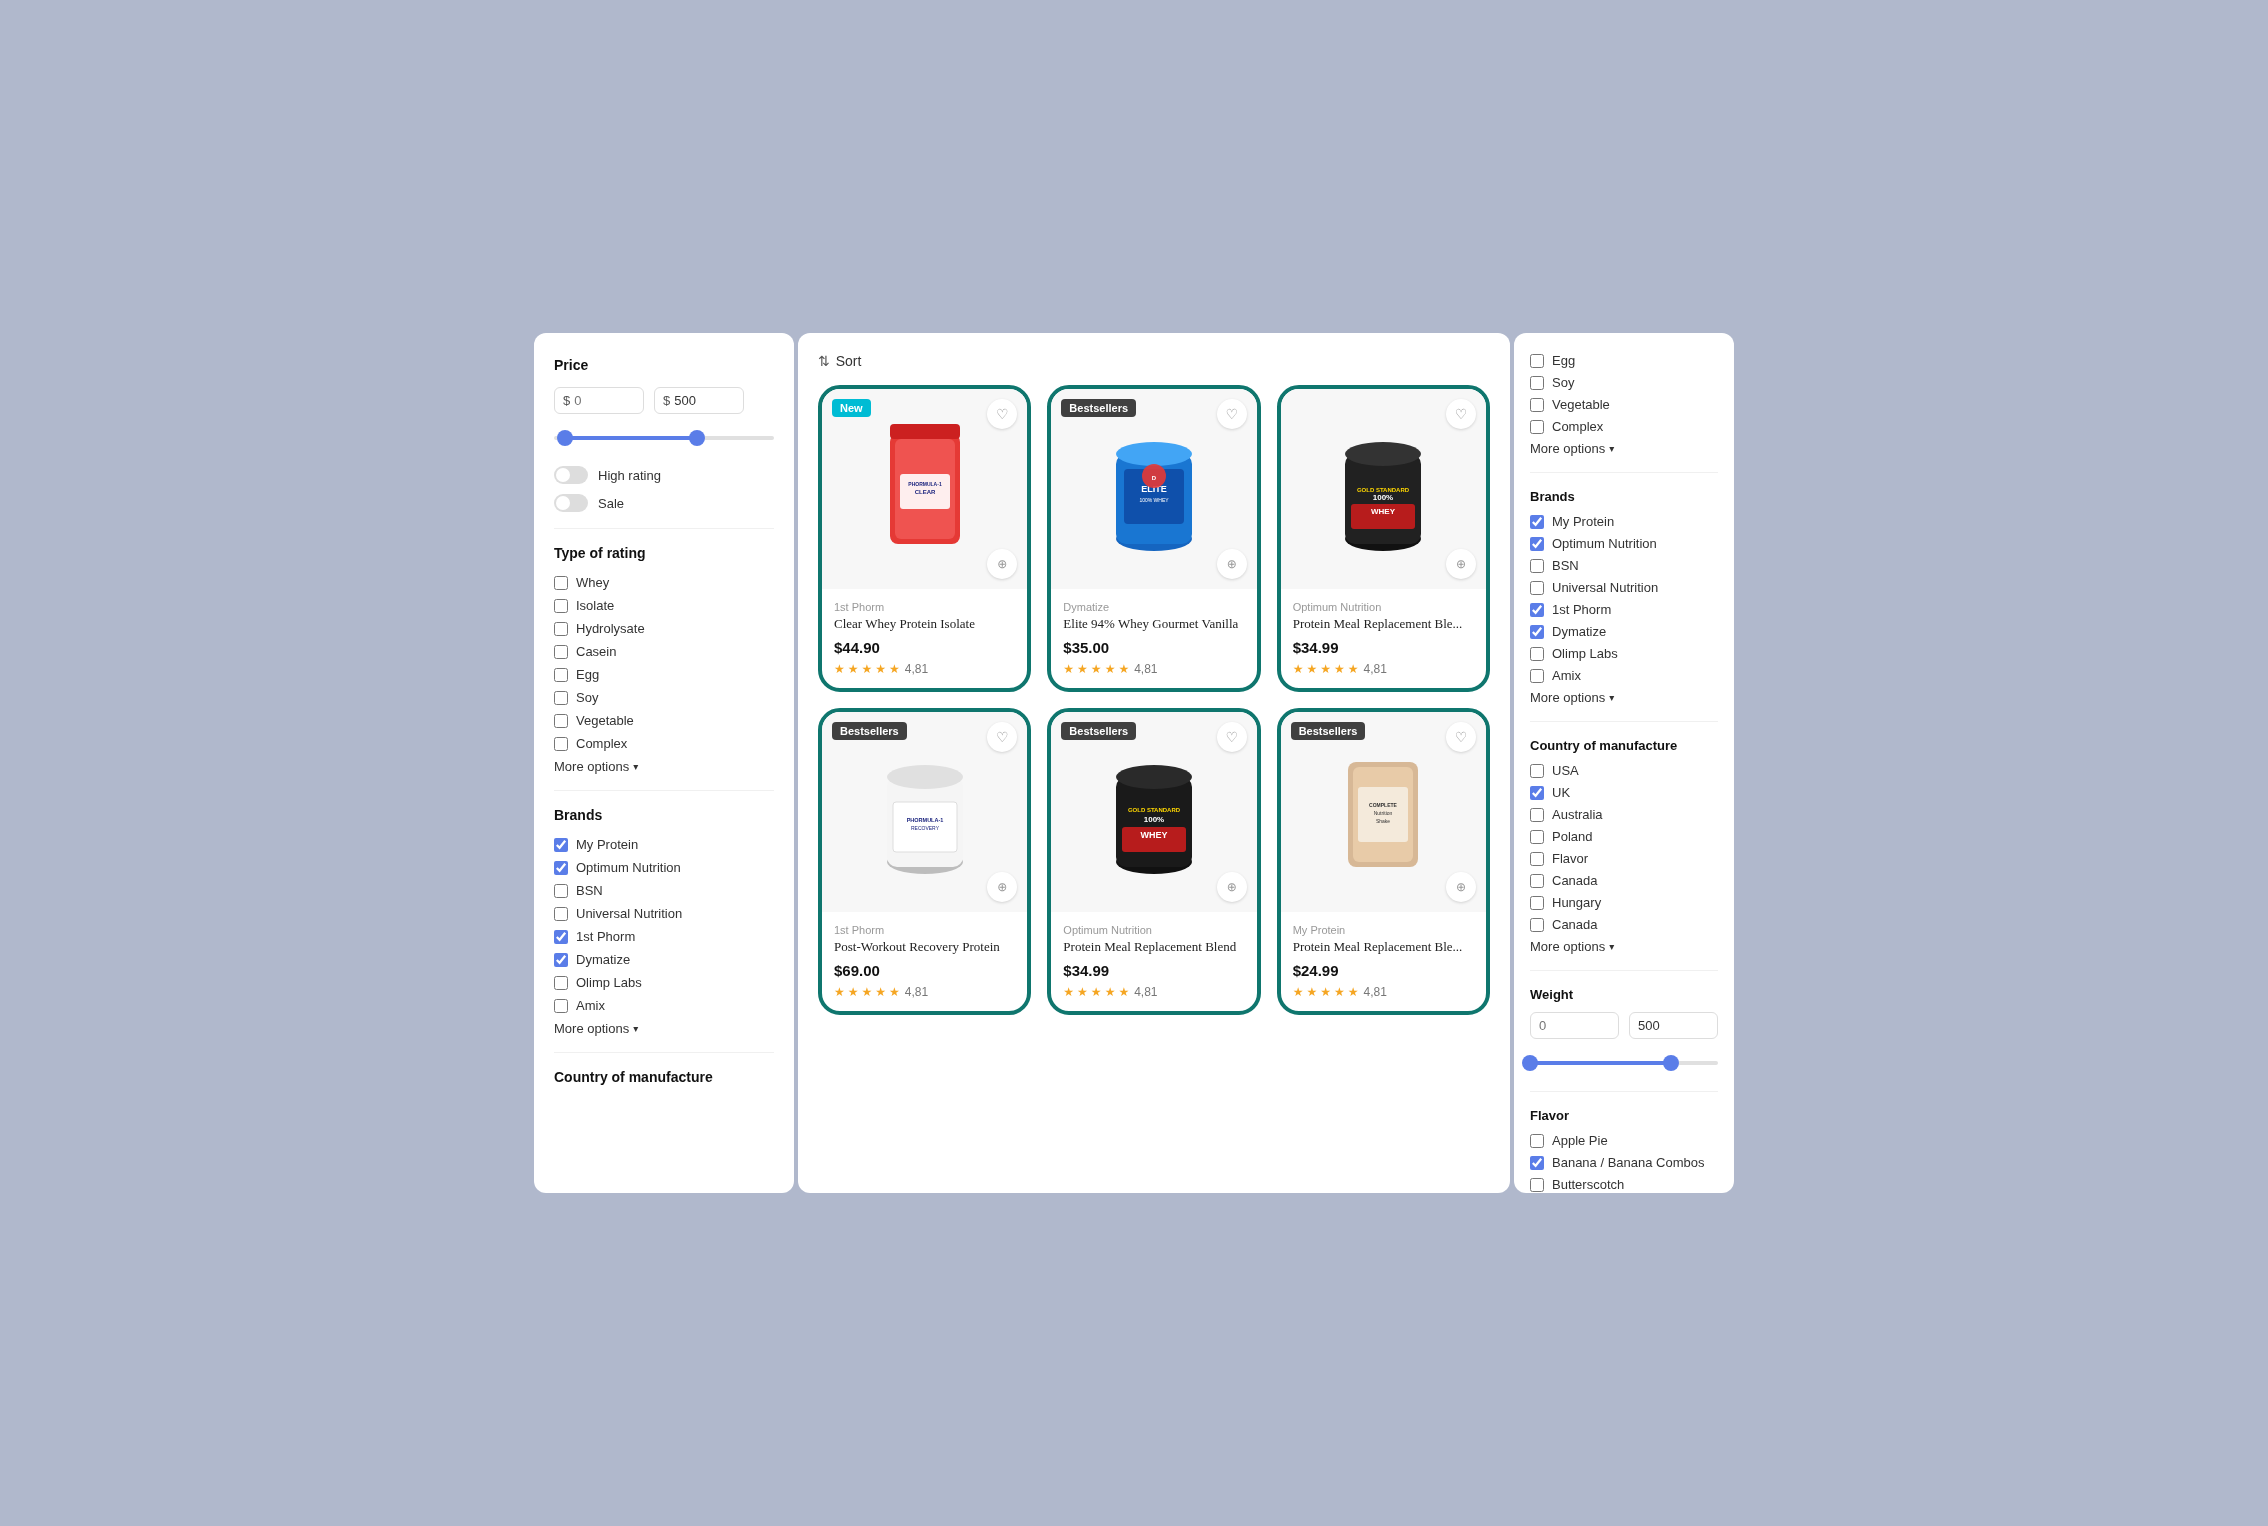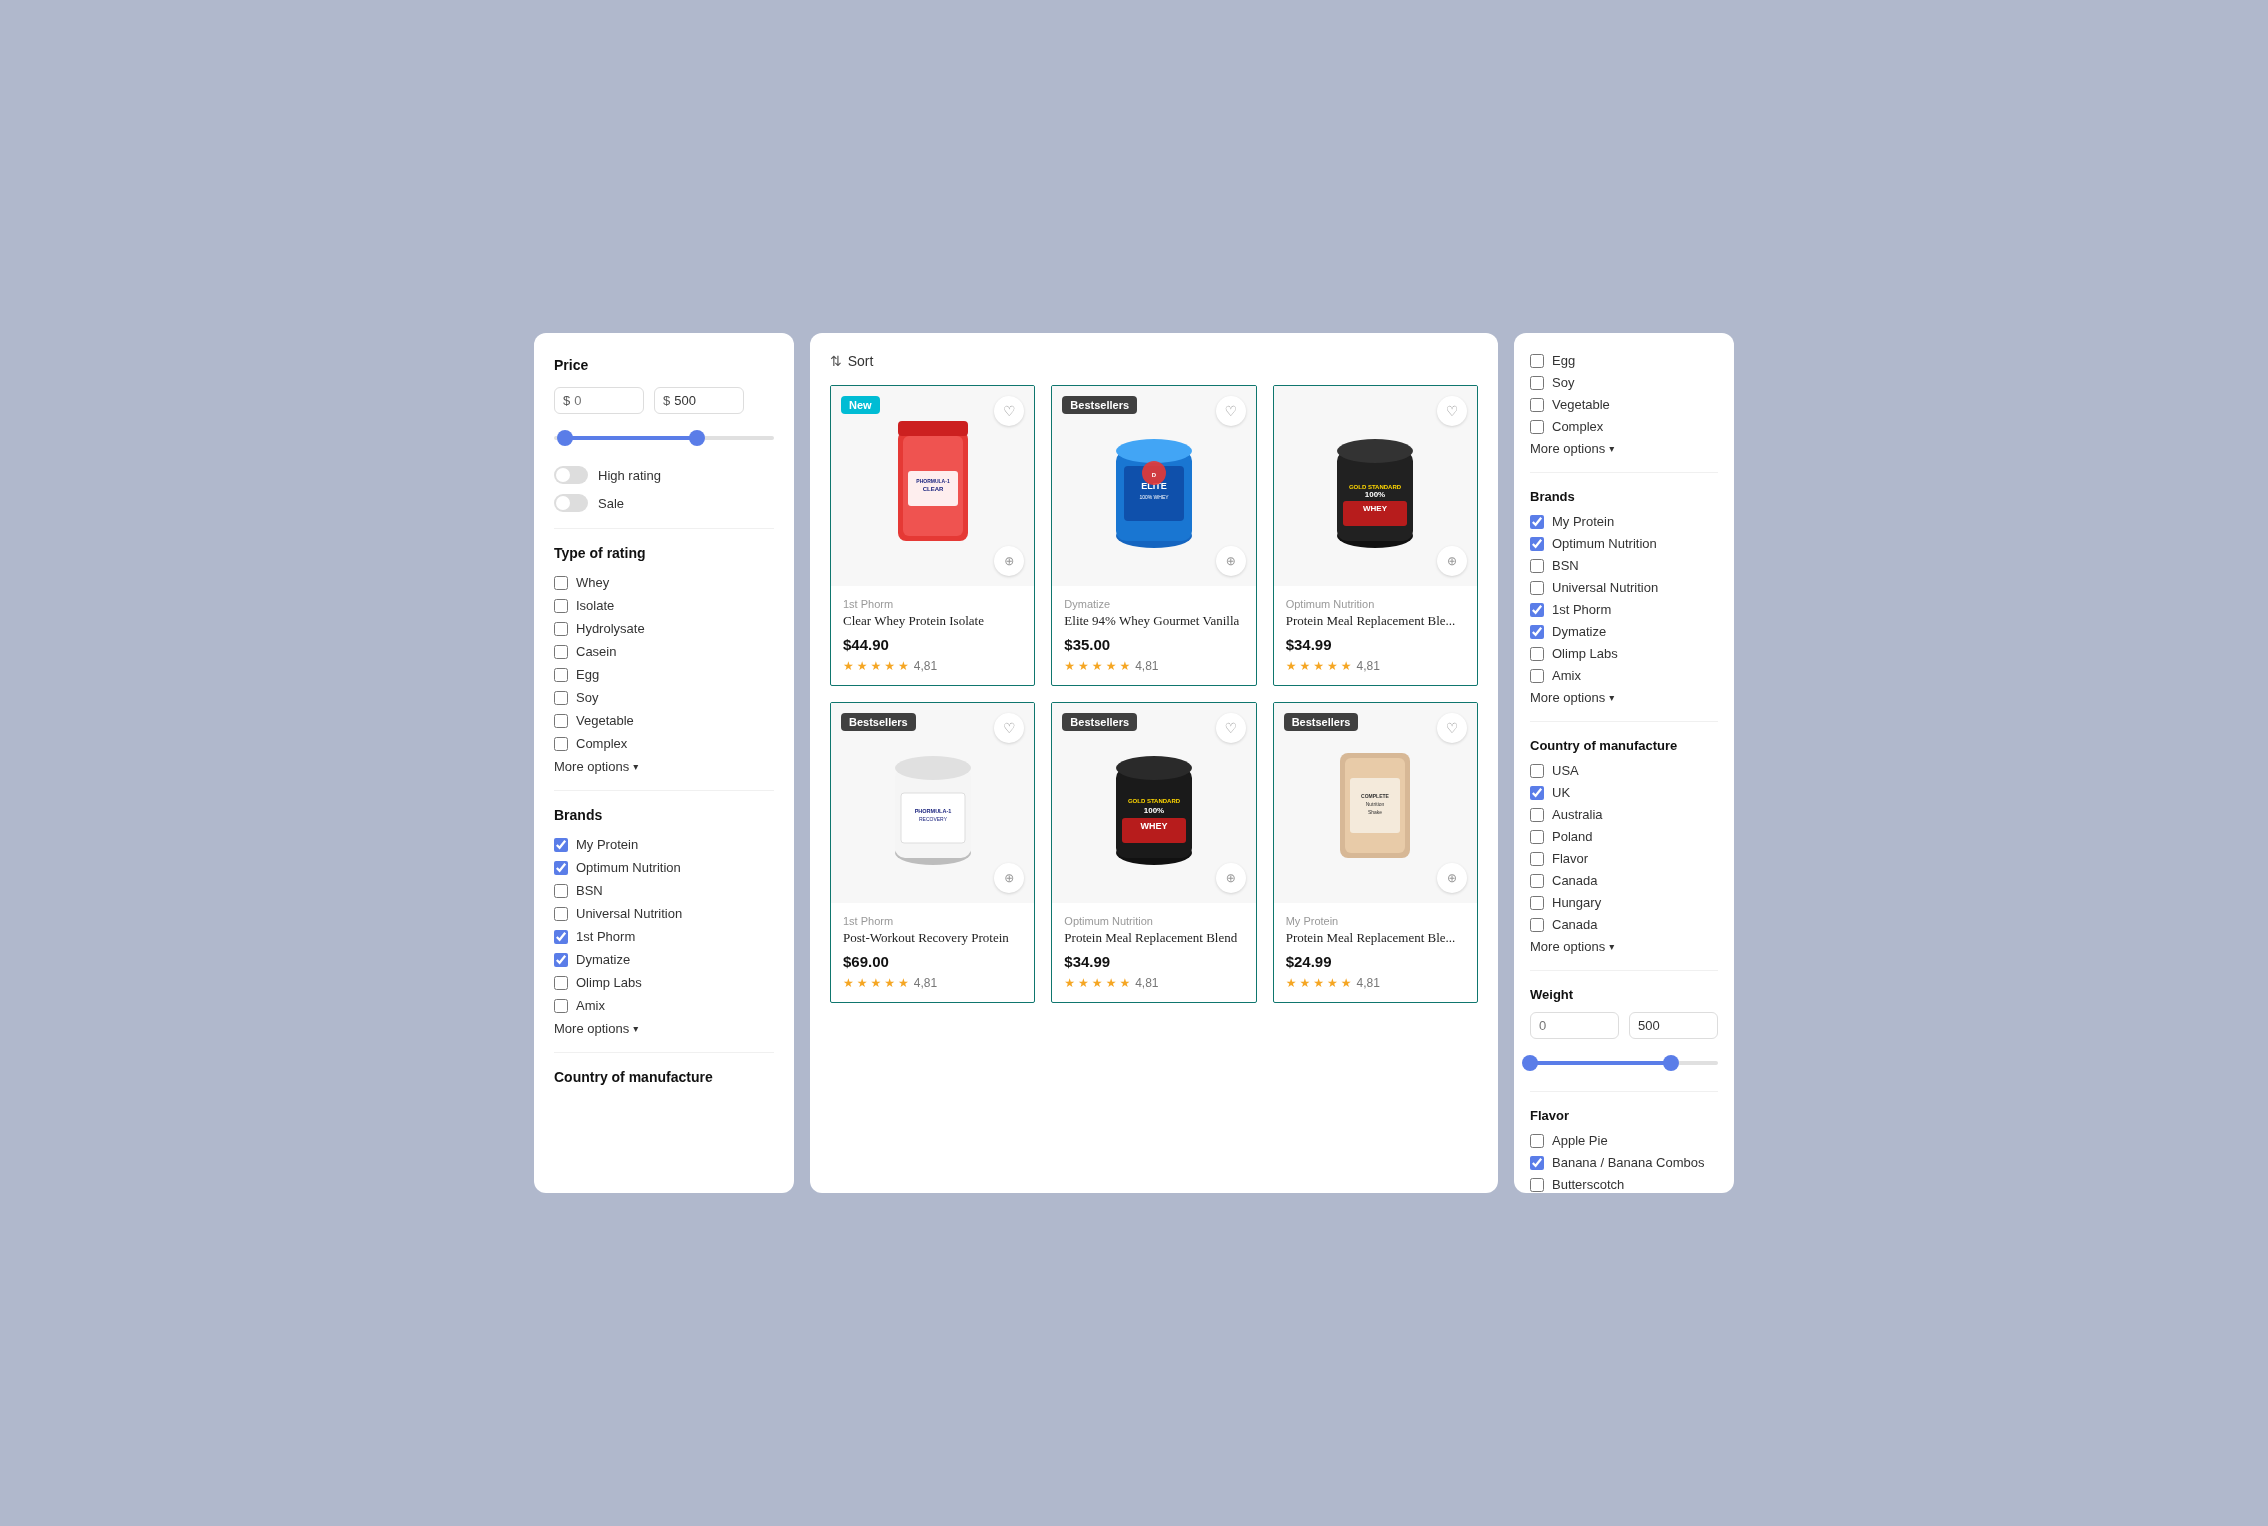--- a/index.html
+++ b/index.html
@@ -7,21 +7,21 @@
       background: #b0b8cc;
       font-family: -apple-system, BlinkMacSystemFont, 'Segoe UI', sans-serif;
       min-height: 100vh;
       display: flex;
       align-items: center;
       justify-content: center;
       padding: 40px;
     }
     .main-container {
       display: flex;
-      gap: 16px;
+      gap: 4px;
       width: 100%;
       max-width: 1200px;
     }
     
     .left-sidebar {
       background: #fff;
       border-radius: 12px;
       padding: 24px 20px;
       width: 260px;
       flex-shrink: 0;
@@ -169,22 +169,22 @@
       font-size: 14px;
       color: #333;
     }
     .sort-icon { color: #555; }
     .product-grid {
       display: grid;
       grid-template-columns: repeat(3, 1fr);
       gap: 16px;
     }
     .product-card {
-      border: 1px solid #0f766e;
-      border-radius: 2px;
+      border: 4px solid #0f766e;
+      border-radius: 22px;
       overflow: hidden;
       position: relative;
       cursor: pointer;
       background: #fff;
     }
     .product-image-wrap {
       position: relative;
       background: #f7f7f7;
       height: 200px;
       display: flex;

